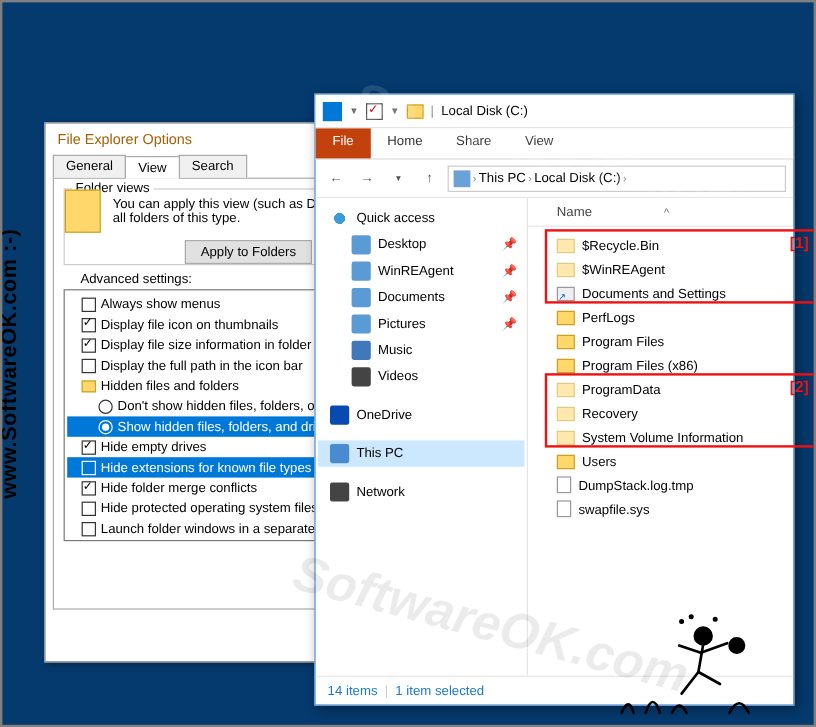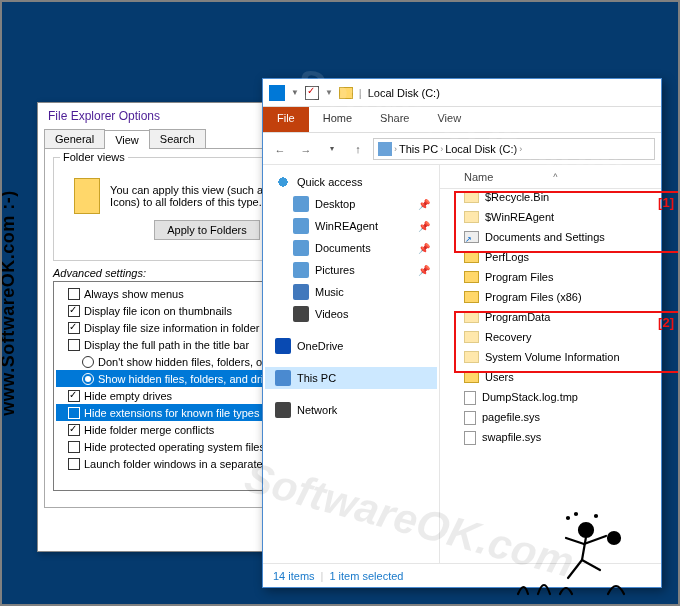--- a/index.html
+++ b/index.html
@@ -35,46 +35,46 @@
 }
 
 
 .opts-window {
   position: absolute; left: 35px; top: 100px;
   width: 340px; height: 450px;
   background: #fff; border: 1px solid #888;
   box-shadow: 2px 2px 6px rgba(0,0,0,0.3);
 }
 .opts-title {
-  padding: 6px 10px; font-size: 12px; color: #4c1d95;
+  padding: 6px 10px; font-size: 12px; color: #a16207;
 }
 .opts-tabs { display: flex; padding: 0 6px; }
 .opts-tab {
   padding: 3px 10px; border: 1px solid #aaa; border-bottom: none;
   background: #f0f0f0; margin-right: -1px; cursor: pointer;
 }
 .opts-tab.active { background: #fff; position: relative; top: 1px; }
 .opts-body {
   margin: 0 6px 6px 6px; border: 1px solid #aaa;
   padding: 8px; height: 360px; overflow: hidden;
 }
-.fv-group { border: 1px solid #ccc; padding: 20px; margin-bottom: 6px; position: relative; }
+.fv-group { border: 1px solid #ccc; padding: 0; margin-bottom: 6px; position: relative; }
 .fv-group-label { position: absolute; top: -7px; left: 6px; background: #fff; padding: 0 3px; }
 .fv-row { display: flex; align-items: center; gap: 10px; }
 .folder-big {
   width: 40px; height: 36px; background: #ffd76a;
   border: 1px solid #c9a227; position: relative;
 }
 .fv-btnrow { text-align: center; margin-top: 6px; }
 .btn {
   display: inline-block; padding: 3px 12px;
   background: #e1e1e1; border: 1px solid #adadad;
   cursor: pointer;
 }
-.adv-label { margin: 6px 0 2px; font-style: italic; }
+.adv-label { margin: 6px 14px 2px; }
 .adv-tree {
   border: 1px solid #7a7a7a; background: #fff;
   height: 210px; overflow: hidden; padding: 3px 2px;
 }
 .tree-item { display: flex; align-items: center; height: 17px; white-space: nowrap; }
 .tree-item.l1 { padding-left: 12px; align-items: center; }
 .tree-item.l2 { padding-left: 26px; }
 .cb { width: 12px; height: 12px; border: 1px solid #333; margin-right: 4px; flex-shrink: 0; }
 .cb.checked::after { content: "✓"; font-size: 10px; position: relative; top: -3px; left: 0; }
 .rb { width: 12px; height: 12px; border: 1px solid #333; border-radius: 50%; margin-right: 4px; flex-shrink: 0; position: relative; }
@@ -137,21 +137,21 @@
 .ic-thispc { background: #4a8ad0; }
 .ic-network { background: #444; }
 .pin { color: #888; margin-left: auto; margin-right: 6px; font-size: 10px; }
 .exp-list { flex: 1; position: relative; }
 .exp-header {
   height: 24px; border-bottom: 1px solid #e5e5e5;
   display: flex; align-items: center; padding-left: 24px;
   color: #444;
 }
 .exp-rows { padding: 2px 0; }
-.row { display: flex; align-items: flex-start; height: 20px; padding-left: 24px; gap: 6px; }
+.row { display: flex; align-items: flex-end; height: 20px; padding-left: 24px; gap: 6px; }
 .row.sel { background: #cce8ff; }
 .row-icon { width: 15px; height: 12px; background: #ffd76a; border: 1px solid #c9a227; flex-shrink: 0; }
 .row-icon.hidden-f { opacity: 0.55; }
 .row-icon.file-i { background: #fff; border: 1px solid #999; height: 14px; width: 12px; }
 .row-icon.shortcut { background: #eee; border: 1px solid #999; position: relative; }
 .row-icon.shortcut::after { content: "↗"; font-size: 8px; position: absolute; bottom: -2px; left: 0; color: #06c; }
 .redbox {
   position: absolute; border: 2px solid #e11;
   pointer-events: none;
 }
@@ -206,21 +206,25 @@
       <div class="tree-item l1">
           <span class="cb checked"></span>
           <span>Display file icon on thumbnails</span>
         </div>
       <div class="tree-item l1">
           <span class="cb checked"></span>
           <span>Display file size information in folder tips</span>
         </div>
       <div class="tree-item l1">
           <span class="cb"></span>
-          <span>Display the full path in the title bar</span>
+          <span>Display the full path in the icon bar</span>
+        </div>
+      <div class="tree-item l1">
+          <span class="folder-tiny"></span>
+          <span>Hidden files and folders</span>
         </div>
       <div class="tree-item l2">
           <span class="rb"></span>
           <span>Don't show hidden files, folders, or drives</span>
         </div>
       <div class="tree-item l2 hl">
           <span class="rb sel"></span>
           <span>Show hidden files, folders, and drives</span>
         </div>
       <div class="tree-item l1">
@@ -372,24 +376,20 @@
             <span class="row-icon hidden-f"></span>
             <span>System Volume Information</span>
           </div>
         <div class="row">
             <span class="row-icon"></span>
             <span>Users</span>
           </div>
         <div class="row">
             <span class="row-icon file-i"></span>
             <span>DumpStack.log.tmp</span>
-          </div>
-        <div class="row">
-            <span class="row-icon file-i"></span>
-            <span>pagefile.sys</span>
           </div>
         <div class="row">
             <span class="row-icon file-i"></span>
             <span>swapfile.sys</span>
           </div>
       </div>
 
       <div class="redbox" style="left:14px; top:26px; width:226px; height:62px;">
         <span class="redlabel">[1]</span>
       </div>

